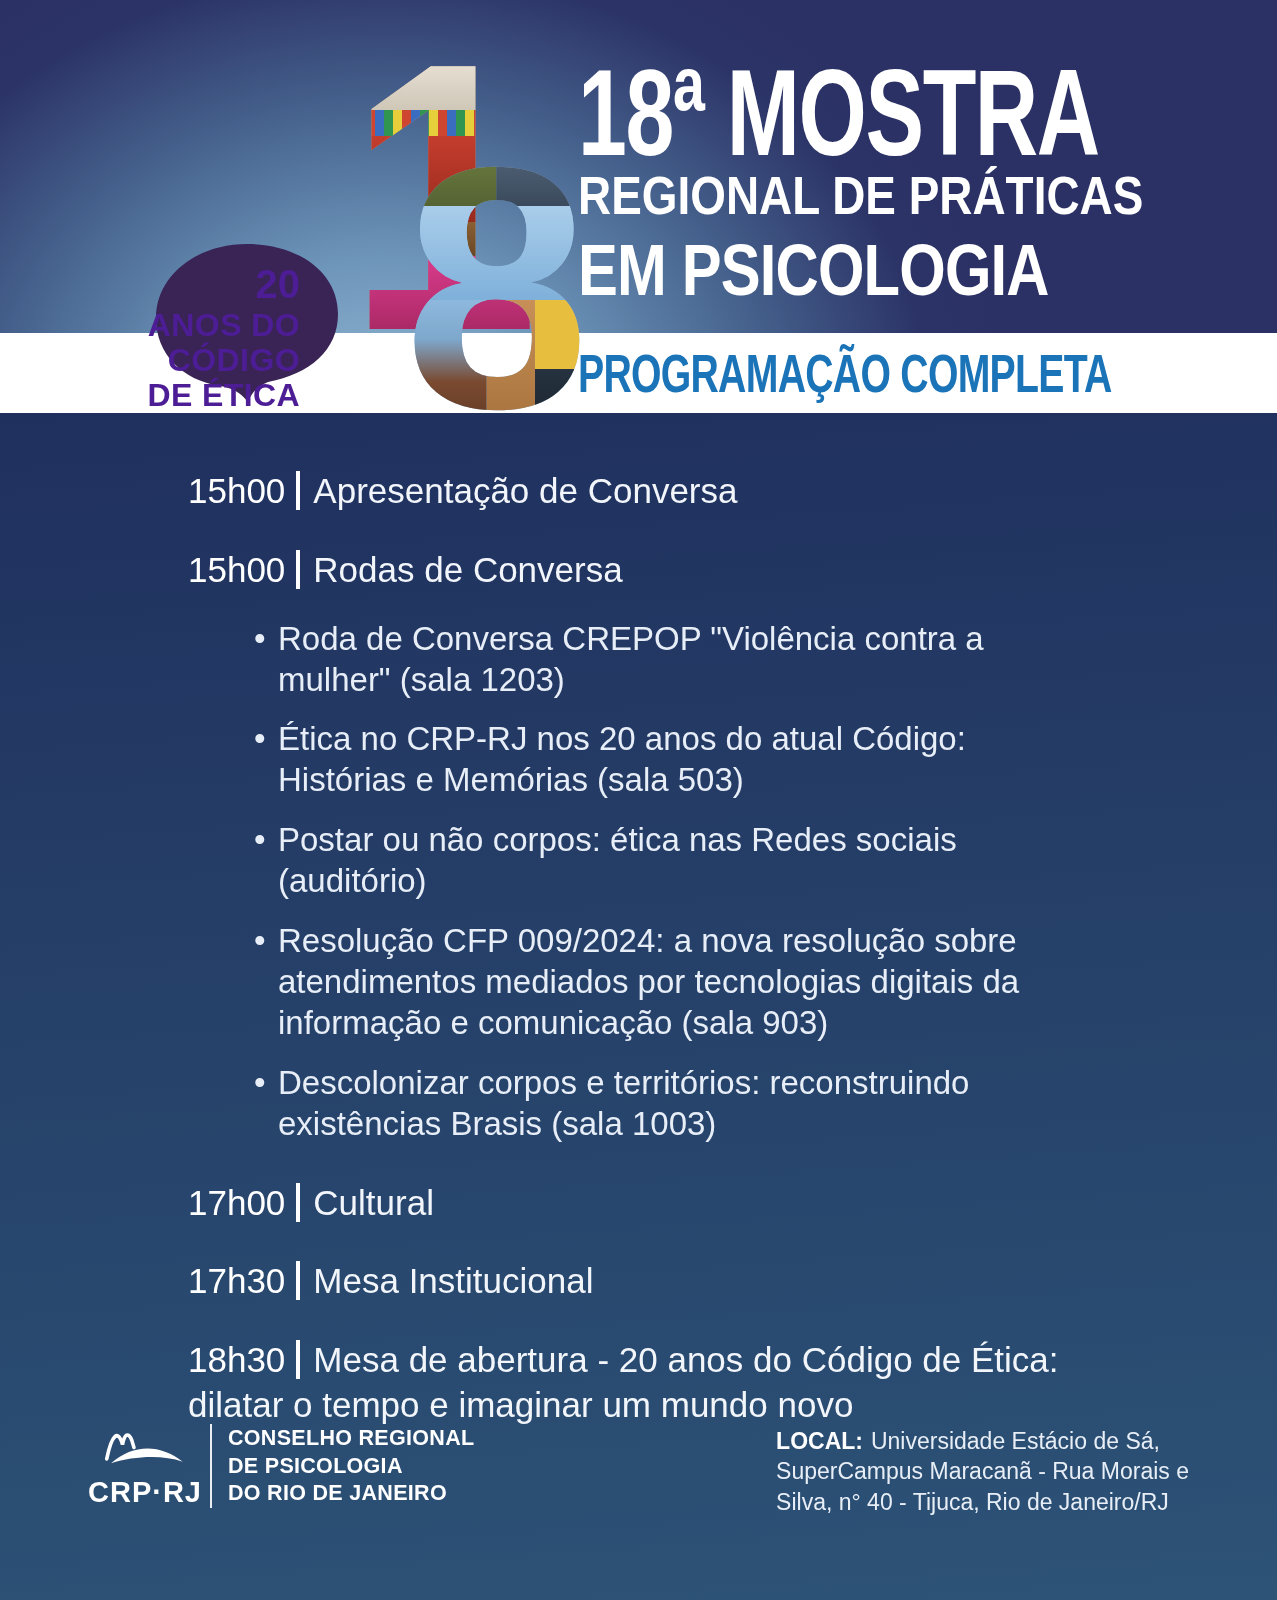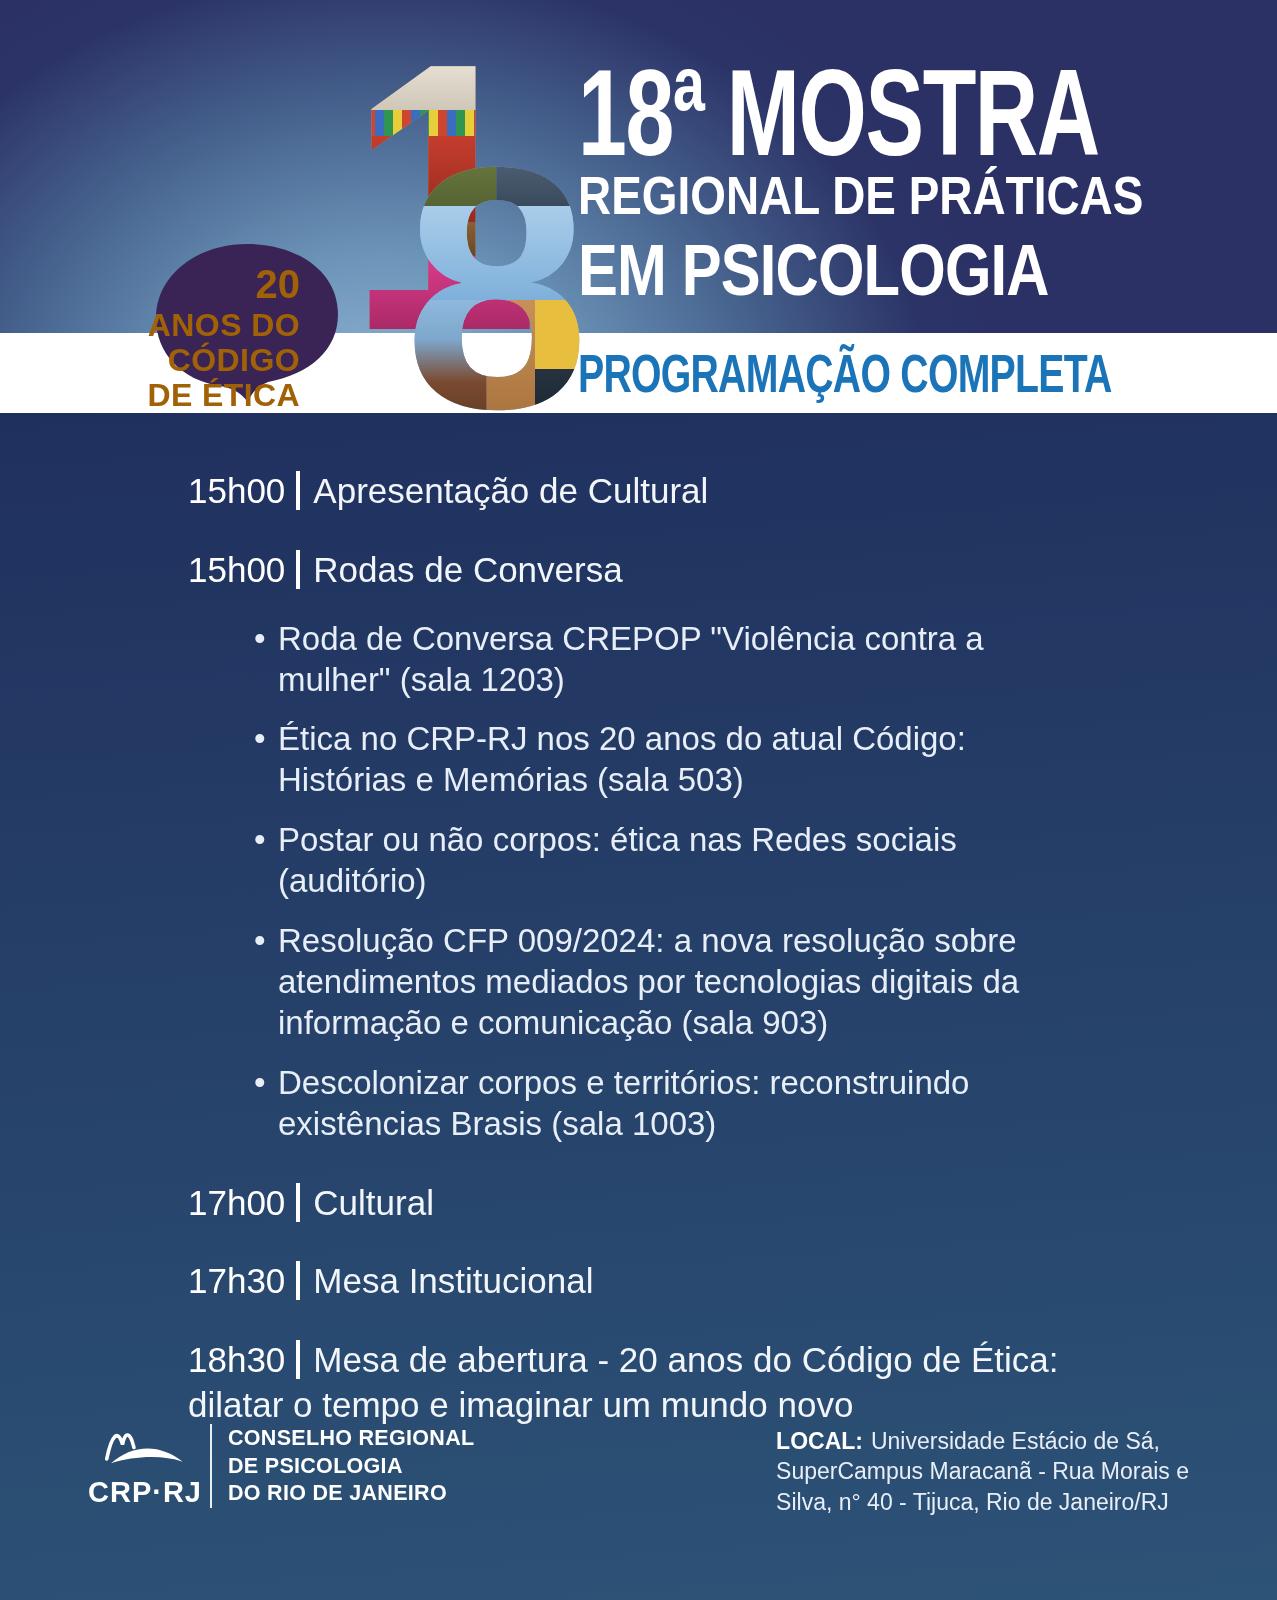--- a/index.html
+++ b/index.html
@@ -40,21 +40,21 @@
       linear-gradient(180deg,#8fb8de 0%,#7ea7cc 30%,#7a4a30 62%,#5e3722 100%),
       linear-gradient(180deg,#c89058,#a5713b),
       linear-gradient(180deg,#e8be3e 0%,#e8be3e 52%,#26323f 52%,#1a242f 100%),
       linear-gradient(180deg,#8fb0ce,#7aa0c2);
     background-size:95px 62px,110px 62px,100% 94px,85px 132px,50px 132px,60px 132px,100% 100%;
     background-position:0 28px,95px 28px,0 90px,0 184px,85px 184px,135px 184px,0 0;}
 
   
   .badge{position:absolute;left:152px;top:242px;width:190px;height:160px;z-index:5;}
   .badge-blob{position:absolute;left:0;top:0;width:100%;height:100%;}
-  .badge-text{position:absolute;right:42px;top:22px;text-align:right;color:#a16207;font-weight:bold;line-height:1;}
+  .badge-text{position:absolute;right:42px;top:22px;text-align:right;color:#4c1d95;font-weight:bold;line-height:1;}
   .b20{font-size:40px;margin-bottom:5px;}
   .bl{font-size:32px;margin-top:3px;letter-spacing:.4px;white-space:nowrap;}
 
   
   .lower{position:absolute;left:0;top:413px;width:100%;height:1187px;
     background:linear-gradient(176deg,#20305e 0%,#26426a 52%,#2d5377 100%);}
   .program{padding:56px 0 0 188px;color:#fff;}
   .slot{margin:0 0 34px 0;font-size:35px;line-height:1.28;width:960px;}
   .time{font-weight:normal;color:#ffffff;border-right:4px solid #ffffff;padding-right:11px;margin-right:13px;}
   .stitle{font-weight:normal;color:#f2f6fb;}
@@ -106,21 +106,21 @@
       <div class="b20">20</div>
       <div class="bl">ANOS DO</div>
       <div class="bl">CÓDIGO</div>
       <div class="bl">DE ÉTICA</div>
     </div>
   </div>
 
   <div class="lower">
     <main class="program">
 
-      <p class="slot"><strong class="time">15h00</strong><span class="stitle">Apresentação de Cultural</span></p>
+      <p class="slot"><strong class="time">15h00</strong><span class="stitle">Apresentação de Conversa</span></p>
 
       <p class="slot"><strong class="time">15h00</strong><span class="stitle">Rodas de Conversa</span></p>
 
       <ul class="talks">
         <li>Roda de Conversa CREPOP "Violência contra a mulher" (sala 1203)</li>
         <li>Ética no CRP-RJ nos 20 anos do atual Código: Histórias e Memórias (sala 503)</li>
         <li>Postar ou não corpos: ética nas Redes sociais (auditório)</li>
         <li>Resolução CFP 009/2024: a nova resolução sobre atendimentos mediados por tecnologias digitais da informação e comunicação (sala 903)</li>
         <li>Descolonizar corpos e territórios: reconstruindo existências Brasis (sala 1003)</li>
       </ul>

